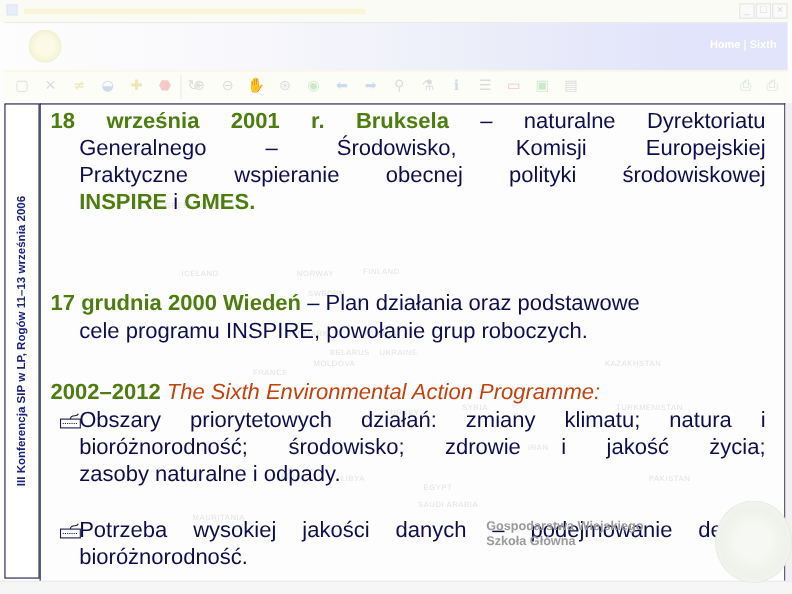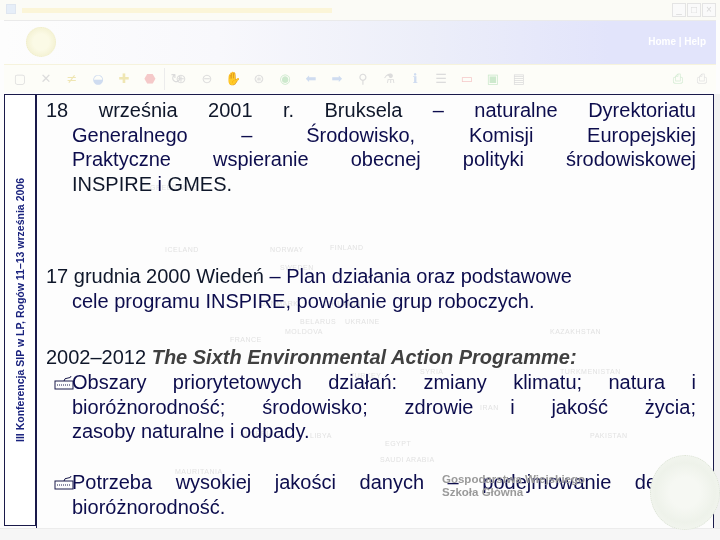--- a/index.html
+++ b/index.html
@@ -39,22 +39,22 @@
     
     .content-frame { position: absolute; left: 36px; top: 94px; width: 678px; height: 446px; border-left: 1px solid #1a1a4a; border-top: 1px solid #1a1a4a; border-right: 1px solid #1a1a4a; background: transparent; }
     .scroll-track { position: absolute; right: 0; top: 94px; width: 6px; height: 446px; background: #f1f1f1; }
 
     
     .map-label { position: absolute; font-size: 7px; color: #e2e2e2; letter-spacing: 0.5px; font-family: "Liberation Sans", sans-serif; text-transform: uppercase; }
 
     
     .para { position: absolute; left: 46px; width: 650px; font-family: "Liberation Sans", sans-serif; font-size: 20px; line-height: 24.5px; color: #0d0d4d; text-align: justify; }
     .para .ind { display: block; padding-left: 26px; }
-    .red-b { color: #0f172a; font-weight: normal; }
-    .red-bi { color: #404040; font-weight: bold; font-style: italic; }
+    .red-b { color: #4d7c0f; font-weight: bold; }
+    .red-bi { color: #c2410c; font-weight: normal; font-style: italic; }
     .it { font-style: italic; }
     .line { display: block; text-align: justify; text-align-last: justify; }
     .line.last { text-align-last: left; }
     .bullet { position: absolute; width: 20px; height: 14px; }
     .bullet svg { width: 20px; height: 14px; }
 
     .logo-block { position: absolute; left: 442px; top: 473px; font-family: "Liberation Sans", sans-serif; font-weight: bold; font-size: 11.5px; color: #9a9a9a; line-height: 13px; white-space: nowrap; }
     .seal { position: absolute; left: 650px; top: 455px; width: 70px; height: 75px; border-radius: 50%; background: radial-gradient(circle, #f6f8f3 30%, #eef2ea 60%, #f8faf5 100%); border: 1px dotted #dce3d6; }
   </style>
 </head>
@@ -67,21 +67,21 @@
     <div class="win-controls">
       <div class="win-btn">_</div>
       <div class="win-btn">□</div>
       <div class="win-btn">×</div>
     </div>
   </div>
 
   <div class="banner">
     <div class="emblem"></div>
     <div class="links">
-      <span>Home</span><span> | </span><span>Help</span>
+      <span>Home</span><span> | </span><span>Sixth</span>
     </div>
   </div>
 
   <div class="toolbar">
     <div class="tb-group g1">
       <div class="tb-icon">▢</div>
       <div class="tb-icon">✕</div>
       <div class="tb-icon yellow">≠</div>
       <div class="tb-icon blue">◒</div>
       <div class="tb-icon yellow">✚</div>

